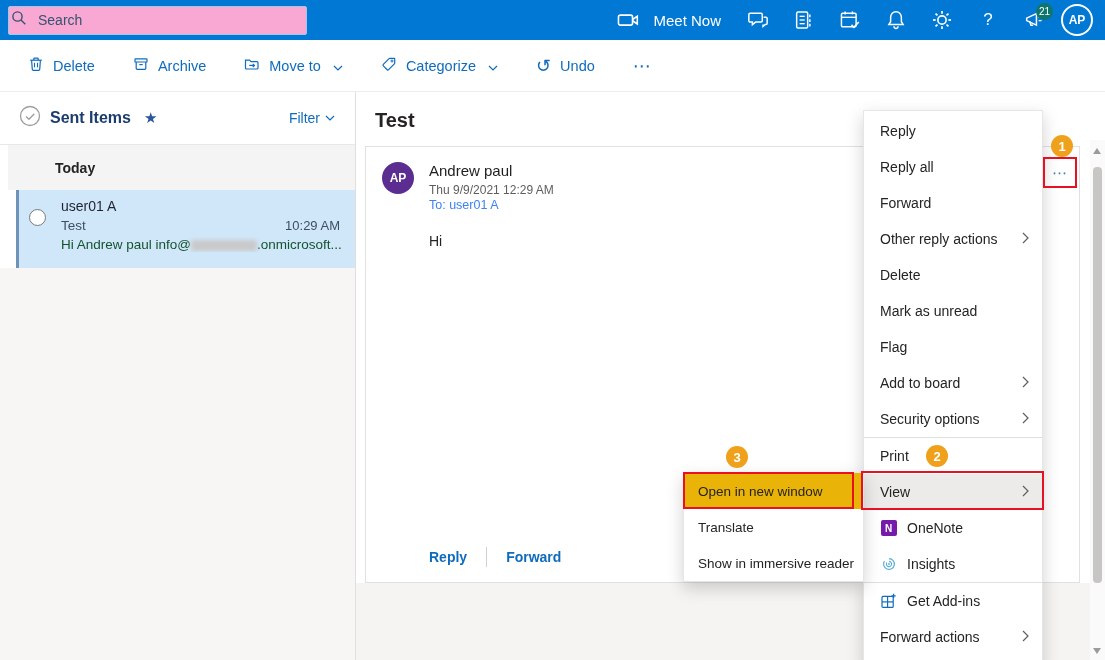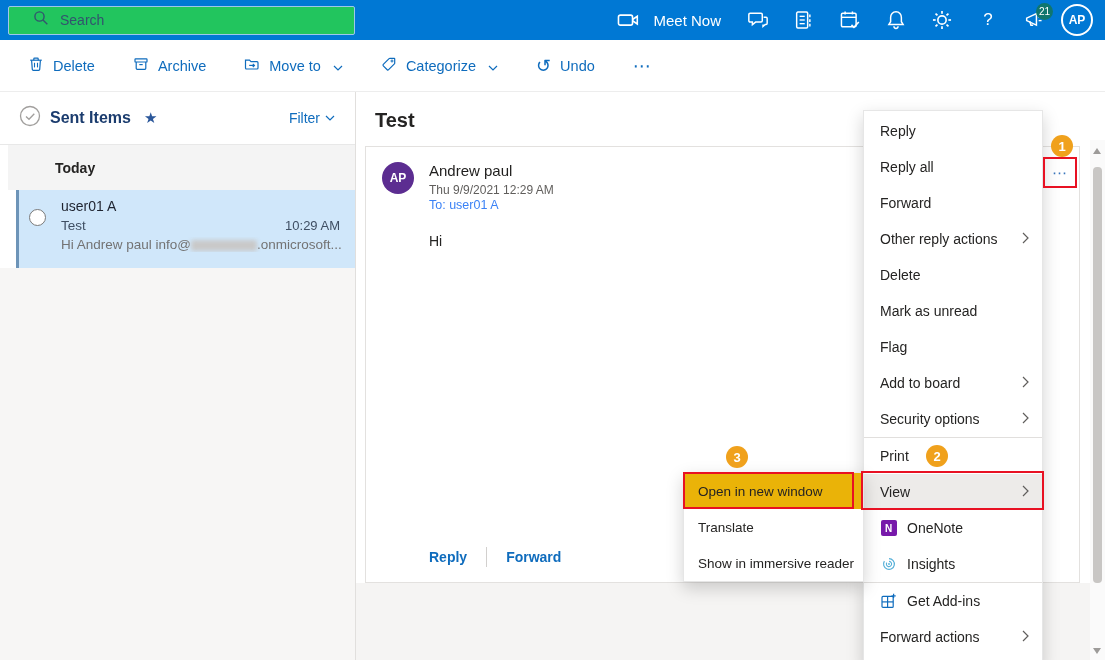--- a/index.html
+++ b/index.html
@@ -1,21 +1,21 @@
 <!DOCTYPE html>
 <html><head>
 <meta charset="utf-8">
 <style>
   * { margin:0; padding:0; box-sizing:border-box; }
   body { font-family:"Liberation Sans", sans-serif; }
   #app { position:relative; width:1105px; height:660px; background:#fff; overflow:hidden; font-family:"Liberation Sans", sans-serif; }
 
   
   .topbar { height:40px; background:#0078d4; display:flex; align-items:center; }
-  .search-box { margin-left:8px; width:347px; height:29px; background:#22c55e; border:1px solid #9ec7ea; border-radius:2px; display:flex; align-items:center; padding-left:24px; color:#33536e; }
+  .search-box { margin-left:8px; width:299px; height:29px; background:#f9a8d4; border:1px solid #9ec7ea; border-radius:2px; display:flex; align-items:center; padding-left:2px; color:#33536e; }
   .search-box .search-label { font-size:14px; margin-left:11px; }
   .topbar-right { margin-left:auto; display:flex; align-items:center; color:#fff; height:48px; }
   .tb-btn { width:46px; height:40px; display:flex; align-items:center; justify-content:center; cursor:pointer; position:relative; }
   .meet-now { display:flex; align-items:center; gap:9px; font-size:15px; padding:0 14px 0 2px; cursor:pointer; }
   .help-glyph { font-size:17px; }
   .num-badge { position:absolute; top:3px; right:4px; min-width:17px; height:17px; border-radius:9px; background:#0f766e; color:#fff; font-size:10px; display:flex; align-items:center; justify-content:center; padding:0 2px; }
   .avatar-top { width:32px; height:32px; border-radius:50%; border:2px solid #fff; color:#fff; font-size:12px; font-weight:bold; display:flex; align-items:center; justify-content:center; margin:0 12px 0 4px; cursor:pointer; }
 
   
   .toolbar { height:52px; display:flex; align-items:center; background:#fff; border-bottom:1px solid #ededed; padding-left:28px; }
@@ -35,21 +35,21 @@
   .filter-link { margin-left:auto; color:#0f6cbd; font-size:14px; display:flex; align-items:center; gap:5px; cursor:pointer; }
   .lp-today { margin-left:8px; height:45px; background:#f4f4f4; display:flex; align-items:center; padding-left:47px; font-weight:bold; font-size:14px; color:#252423; flex:0 0 auto; }
   .email-item { margin-left:16px; height:78px; background:#d0e7fa; position:relative; display:flex; cursor:pointer; flex:0 0 auto; }
   .email-item::before { content:""; position:absolute; left:0; top:0; bottom:0; width:3px; background:#6d94b8; }
   .radio-circle { width:17px; height:17px; border-radius:50%; border:1.5px solid #7a7a7a; background:#fff; margin:19px 0 0 13px; flex:0 0 auto; cursor:pointer; }
   .email-content { margin-left:15px; padding-top:8px; width:292px; }
   .email-sender { font-size:14px; color:#1f2430; }
   .email-row2 { display:flex; justify-content:space-between; margin-top:4px; padding-right:13px; }
   .email-subject { font-size:13.5px; color:#3f4f63; }
   .email-time { font-size:13px; color:#3f4f63; }
-  .email-preview { margin-top:4px; font-size:13.5px; color:#737373; white-space:nowrap; overflow:hidden; }
+  .email-preview { margin-top:4px; font-size:13.5px; color:#14532d; white-space:nowrap; overflow:hidden; }
   .redacted { display:inline-block; width:66px; height:11px; background:#c9c9c9; filter:blur(2px); border-radius:2px; vertical-align:middle; }
   .lp-rest { flex:1; background:#f7f6f5; }
 
   .reading-pane { flex:1; position:relative; background:#fff; }
   .rp-title { padding:17px 0 0 19px; font-size:20px; font-weight:600; color:#252423; }
   .rp-bottom { position:absolute; left:0; top:491px; right:0; bottom:0; background:#f5f4f3; }
   .msg-card { position:absolute; left:9px; top:54px; width:715px; height:437px; background:#fff; border:1px solid #e3e1df; }
   .msg-header { display:flex; padding:15px 16px 0 16px; gap:15px; }
   .avatar-lg { width:32px; height:32px; border-radius:50%; background:#5c2d91; color:#fff; font-size:12px; font-weight:bold; display:flex; align-items:center; justify-content:center; flex:0 0 auto; }
   .sender-name { font-size:15px; color:#201f1e; }

